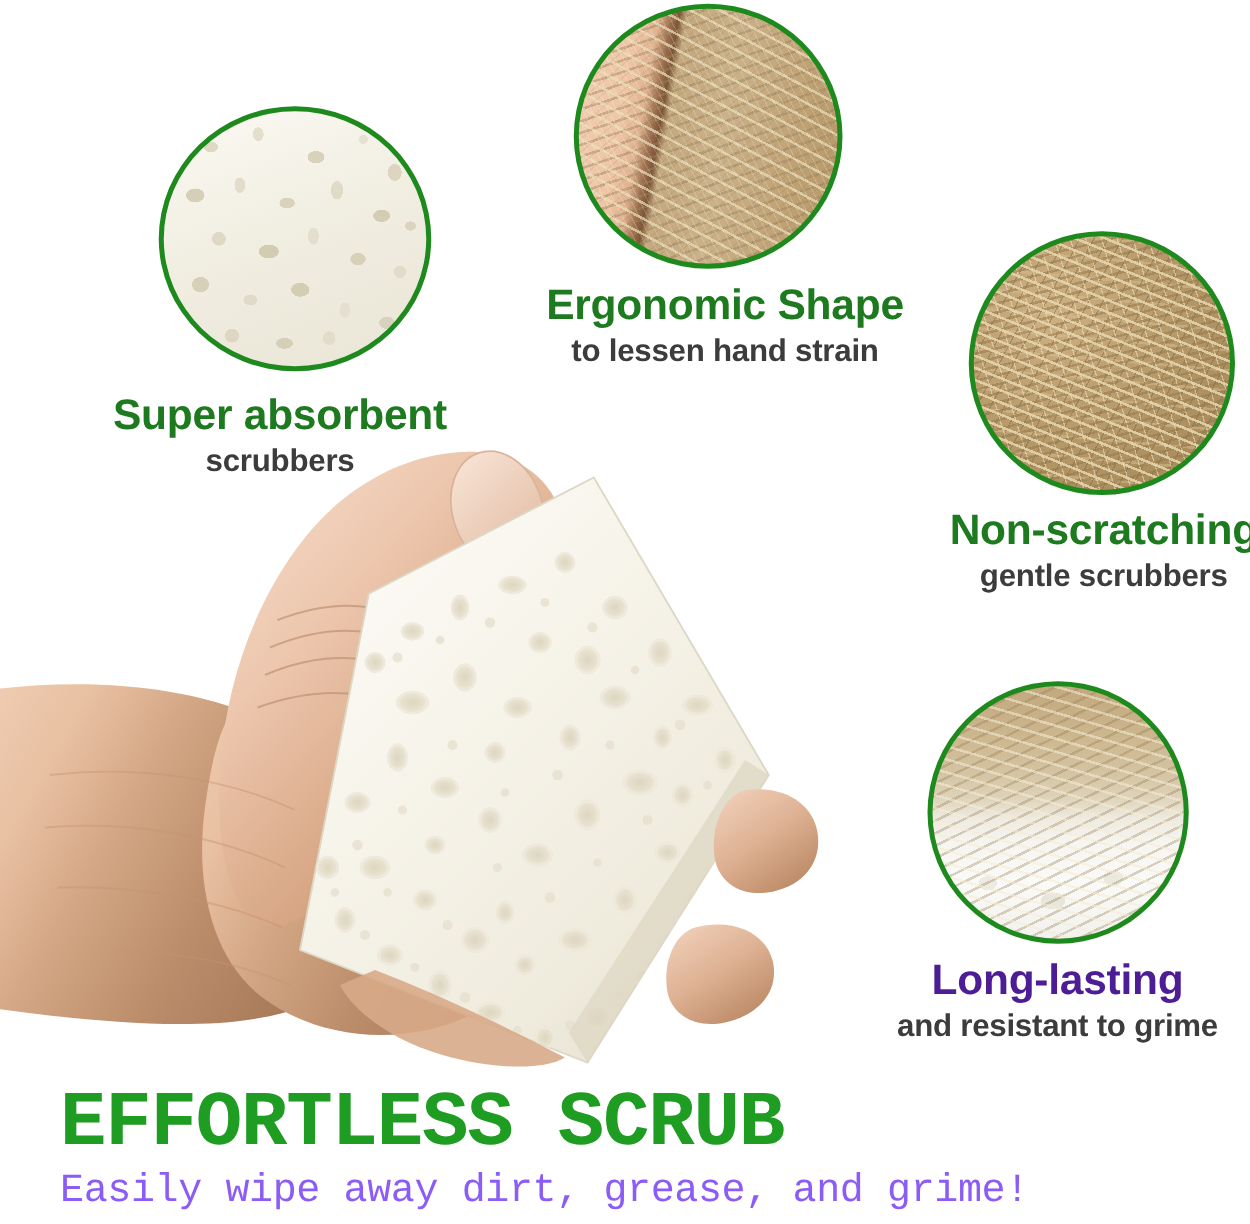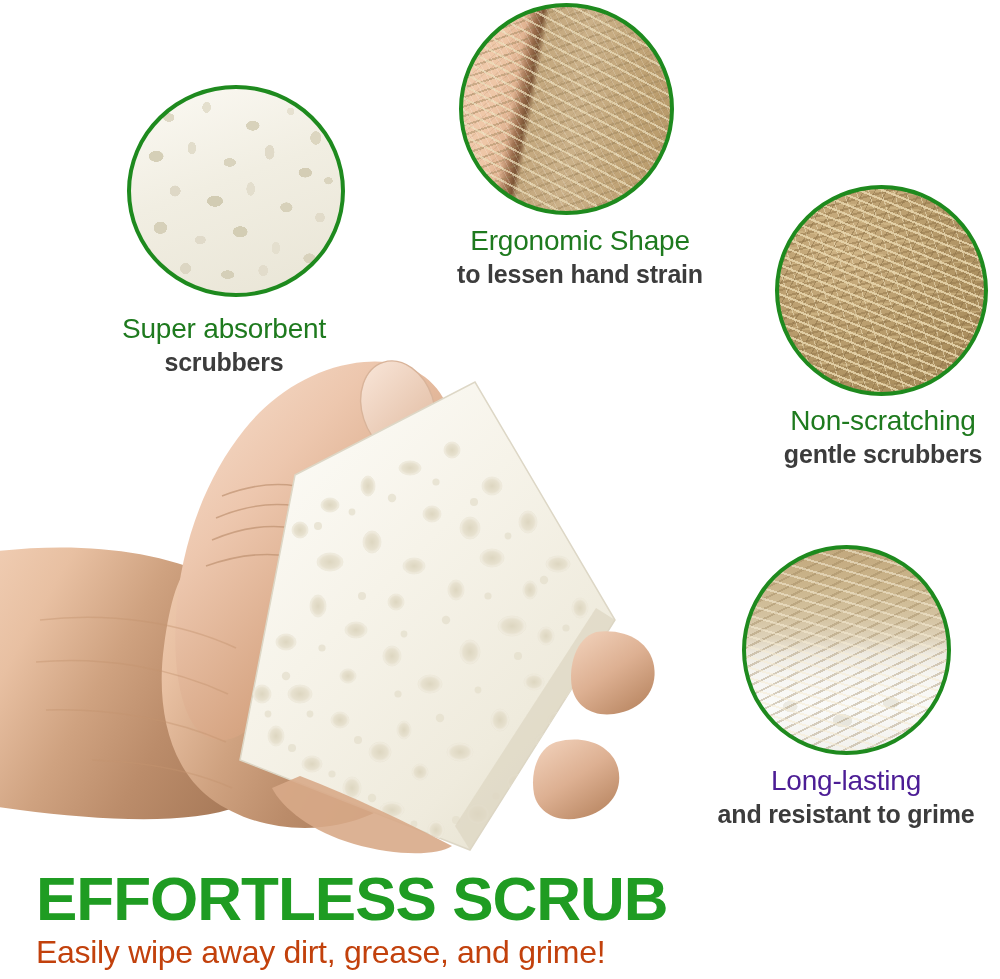--- a/index.html
+++ b/index.html
@@ -118,22 +118,22 @@
   }
 
   
   .feature-label {
     position: absolute;
     text-align: center;
     line-height: 1.16;
   }
   .label-title {
     display: block;
-    font-weight: normal;
-    font-size: 28px;
+    font-weight: bold;
+    font-size: 34px;
     letter-spacing: -.2px;
     white-space: nowrap;
   }
   .label-sub {
     display: block;
     font-size: 25px;
     font-weight: 700;
     letter-spacing: -.2px;
     white-space: nowrap;
     margin-top: 3px;
@@ -144,23 +144,24 @@
     position: absolute;
     left: 0;
     top: 290px;
     width: 660px;
     height: 570px;
   }
 
   
   #banner {
     position: absolute;
-    left: 36px;
+    left: 48px;
     bottom: 8px;
     width: 940px;
+    font-family: Liberation Mono, monospace;
   }
   #banner-headline {
     font-size: 62px;
     font-weight: bold;
     letter-spacing: -1px;
     line-height: 1.04;
     margin: 0;
     white-space: nowrap;
   }
   #banner-subhead {
@@ -375,16 +376,16 @@
   <div class="feature-circle tex-loofah-sponge" style="left:742px; top:545px; width:209px; height:210px; --ring:#1e8a1e;">
     <span class="circle-fill"></span>
   </div>
   <div class="feature-label" style="left:693px; top:765px; width:306px;">
     <span class="label-title" style="color:#4c1d95;">Long-lasting</span>
     <span class="label-sub" style="color:#3c3c3c;">and resistant to grime</span>
   </div>
 
   <div id="banner">
     <h1 id="banner-headline" style="color:#1f9c22;">EFFORTLESS SCRUB</h1>
-    <p id="banner-subhead" style="color:#c2410c;">Easily wipe away dirt, grease, and grime!</p>
+    <p id="banner-subhead" style="color:#8b5cf6;">Easily wipe away dirt, grease, and grime!</p>
   </div>
 
 </div>
 
 </body></html>

